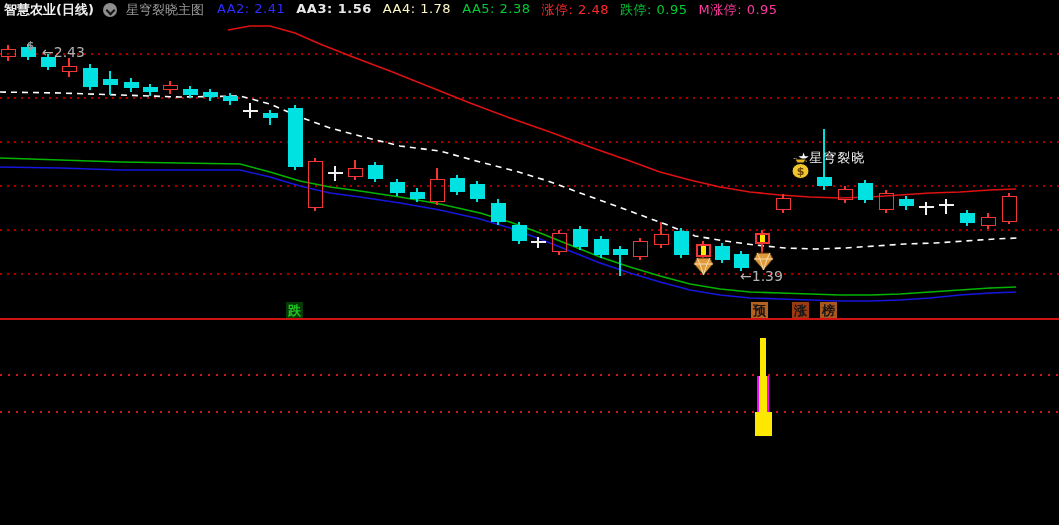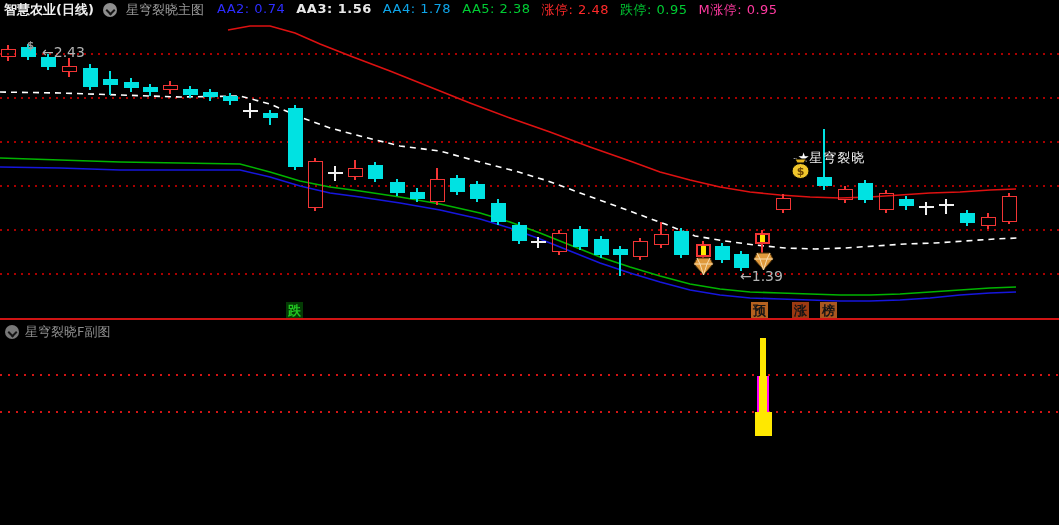--- a/index.html
+++ b/index.html
@@ -47,23 +47,23 @@
 </head>
 <body>
 
 <div class="screen">
 
   <div class="titlebar">
     <span class="title">智慧农业(日线)</span>
     <span class="circle-icon"></span>
     <span class="ind-name">星穹裂晓主图</span>
     <span class="hvals">
-        <span class="hval" style="color: rgb(45, 45, 255);">AA2: 0.74</span>
+        <span class="hval" style="color: rgb(45, 45, 255);">AA2: 2.41</span>
         <span class="hval" style="color: rgb(232, 232, 232); font-weight: bold;">AA3: 1.56</span>
-        <span class="hval" style="color: #0ea5e9;">AA4: 1.78</span>
+        <span class="hval" style="color: #fef9c3;">AA4: 1.78</span>
         <span class="hval" style="color: rgb(0, 204, 51);">AA5: 2.38</span>
         <span class="hval" style="color: rgb(255, 42, 42);">涨停: 2.48</span>
         <span class="hval" style="color: rgb(0, 204, 51);">跌停: 0.95</span>
         <span class="hval" style="color: rgb(255, 58, 160);">M涨停: 0.95</span>
       </span>
   </div>
 
   <svg class="bands" width="1059" height="525">
       <polyline points="228,30 250,26 270,26 295,33 320,44 353,57 390,71 430,87 470,103 510,118 550,132 590,147 630,161 660,172 690,180 720,187 750,192 780,195 810,197 840,198 870,197 900,195 930,193 960,192 990,190 1016,189" fill="none" stroke="#dd1111" stroke-width="1.6"></polyline>
       <polyline points="0,92 60,93 120,95 180,97 240,96 270,104 300,117 330,128 360,136 400,146 440,151 480,162 515,171 545,180 575,191 605,202 635,213 665,224 695,236 725,241 755,245 785,248 815,249 845,248 875,246 905,244 935,243 965,241 995,239 1018,238" fill="none" stroke="#ffffff" stroke-width="1.6" stroke-dasharray="6 5"></polyline>
@@ -83,24 +83,20 @@
 
   <div class="signal" style="left: 793px; top: 149px;">
     <span class="dash">-</span><span class="star">★</span><span class="stxt">星穹裂晓</span>
   </div>
   <div class="icon-wrap" style="left: 790px; top: 158px;"><svg width="21" height="21" viewBox="0 0 21 21">
         <path d="M7,5 L5,1 H16 L14,5 Z" fill="#e8b820" stroke="#000" stroke-width="1"></path>
         <ellipse cx="10.5" cy="13" rx="8.5" ry="7.5" fill="#f0c62c" stroke="#000" stroke-width="1"></ellipse>
         <text x="10.5" y="17" font-size="11" text-anchor="middle" fill="#6b4300" font-weight="bold">$</text>
       </svg></div>
 
-  <div class="subheader">
-    <span class="circle-icon"></span>
-    <span class="lbl">星穹裂晓F副图</span>
-  </div>
 
   <div style="position:absolute;left:0;top:343px;width:1059px;height:178px;z-index:0;"></div>
 
 <div class="dotgrid" style="top: 53px;"></div>
     <div class="dotgrid" style="top: 97px;"></div>
     <div class="dotgrid" style="top: 141px;"></div>
     <div class="dotgrid" style="top: 185px;"></div>
     <div class="dotgrid" style="top: 229px;"></div>
     <div class="dotgrid" style="top: 273px;"></div>
     <div class="wick" style="left: 7px; top: 45px; height: 4px; background: rgb(242, 53, 53);"></div>

